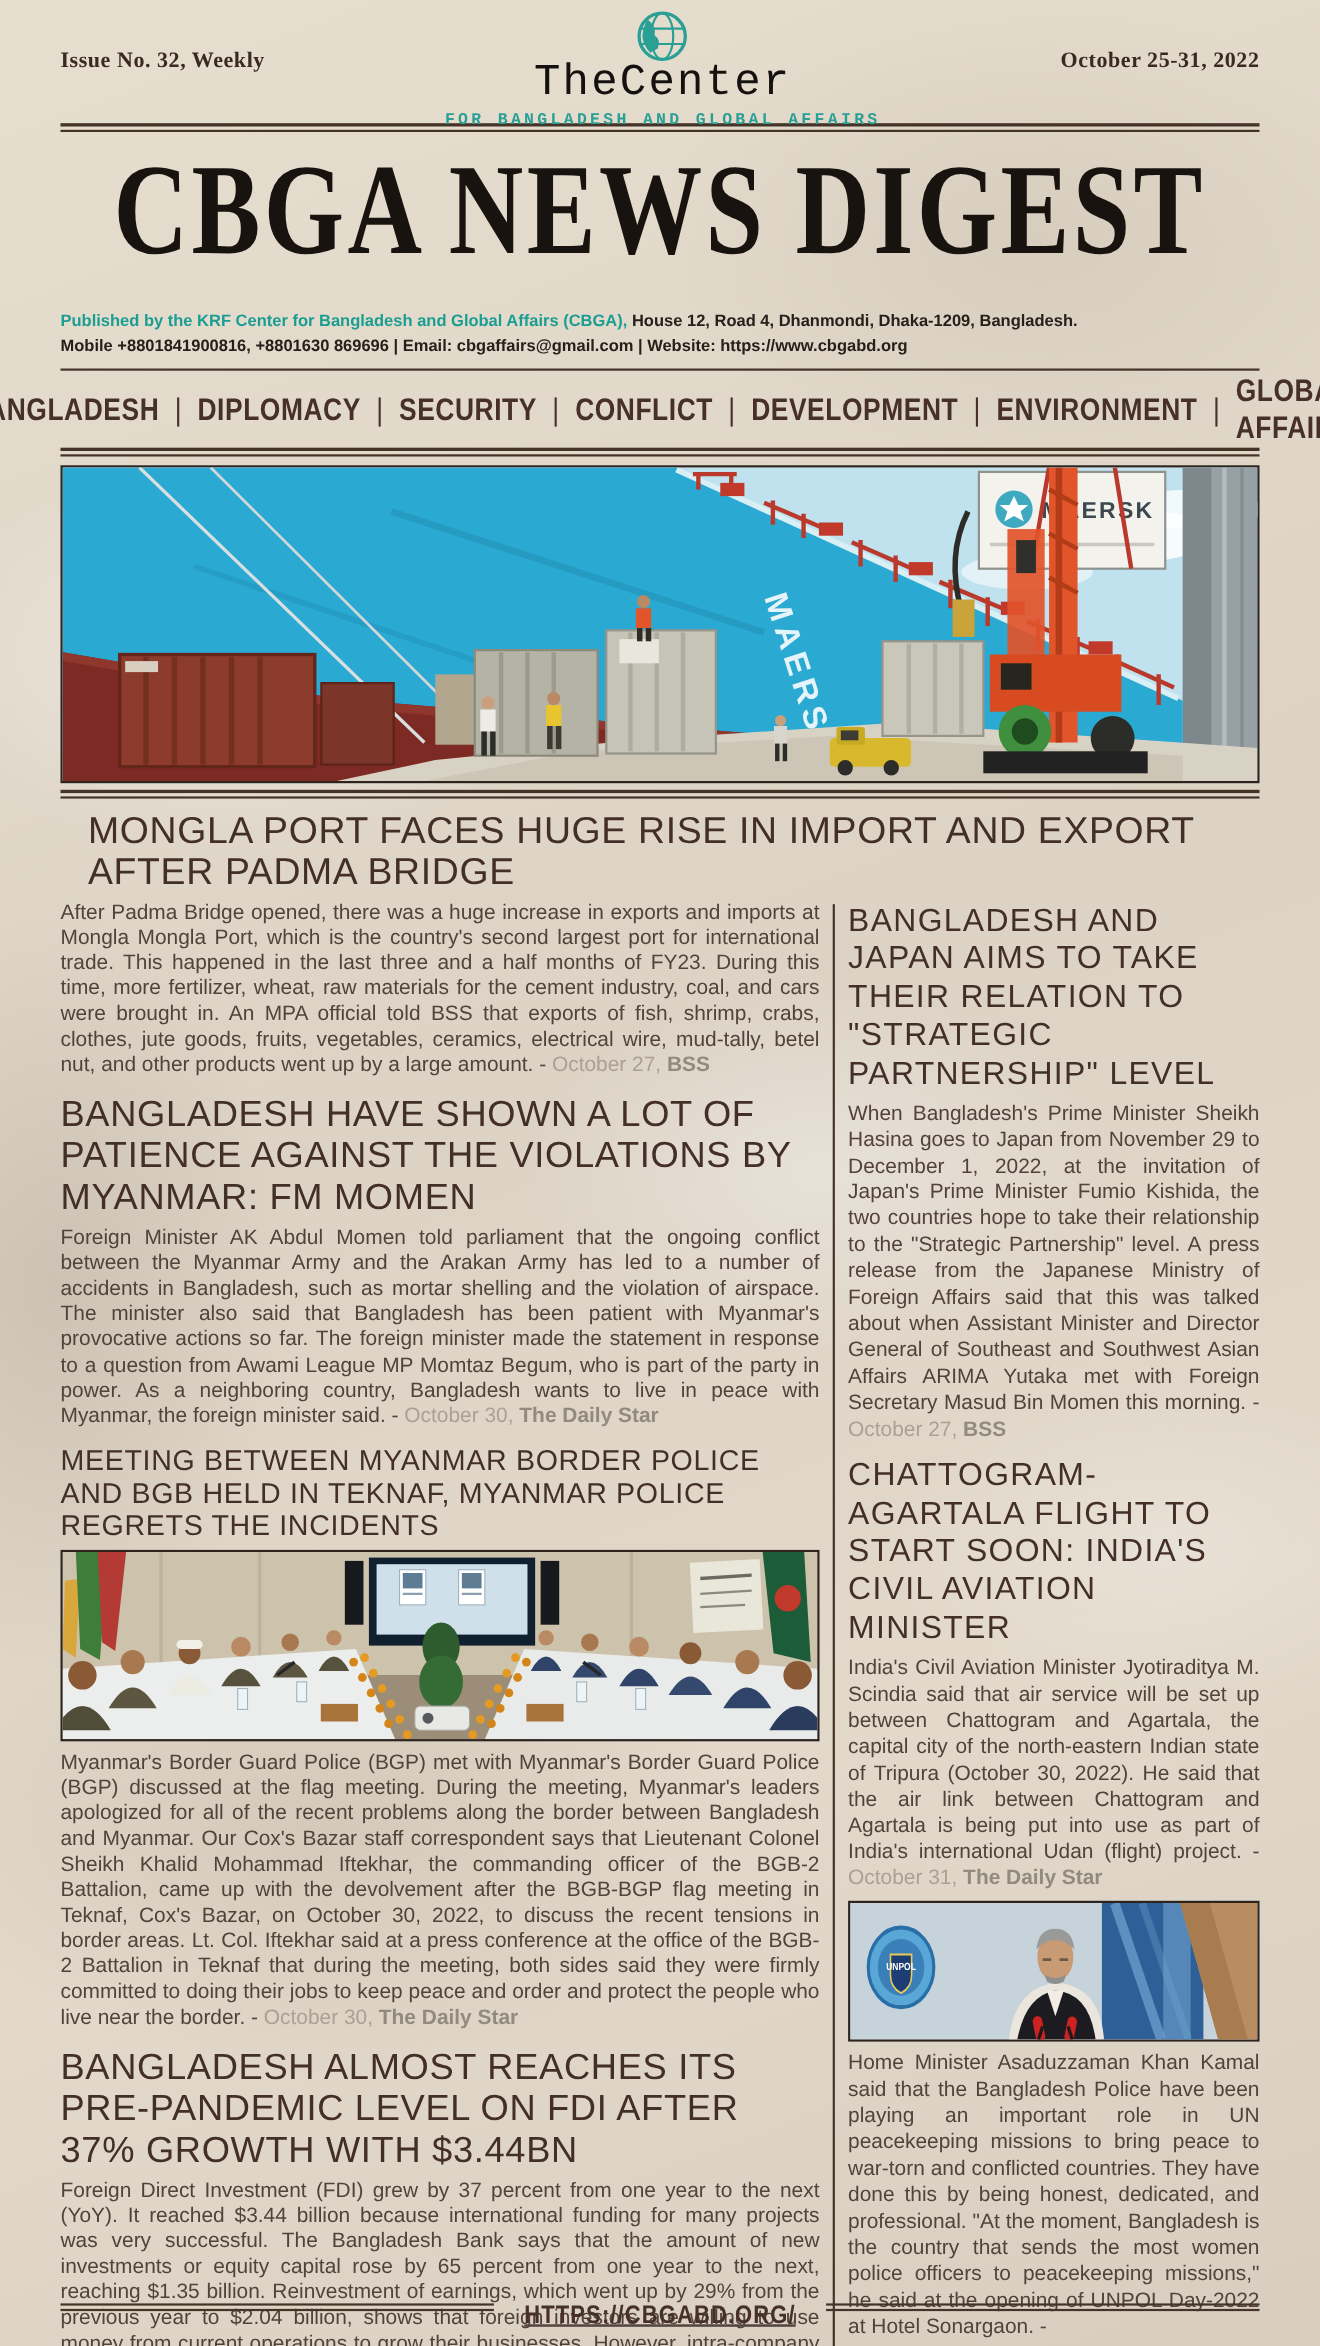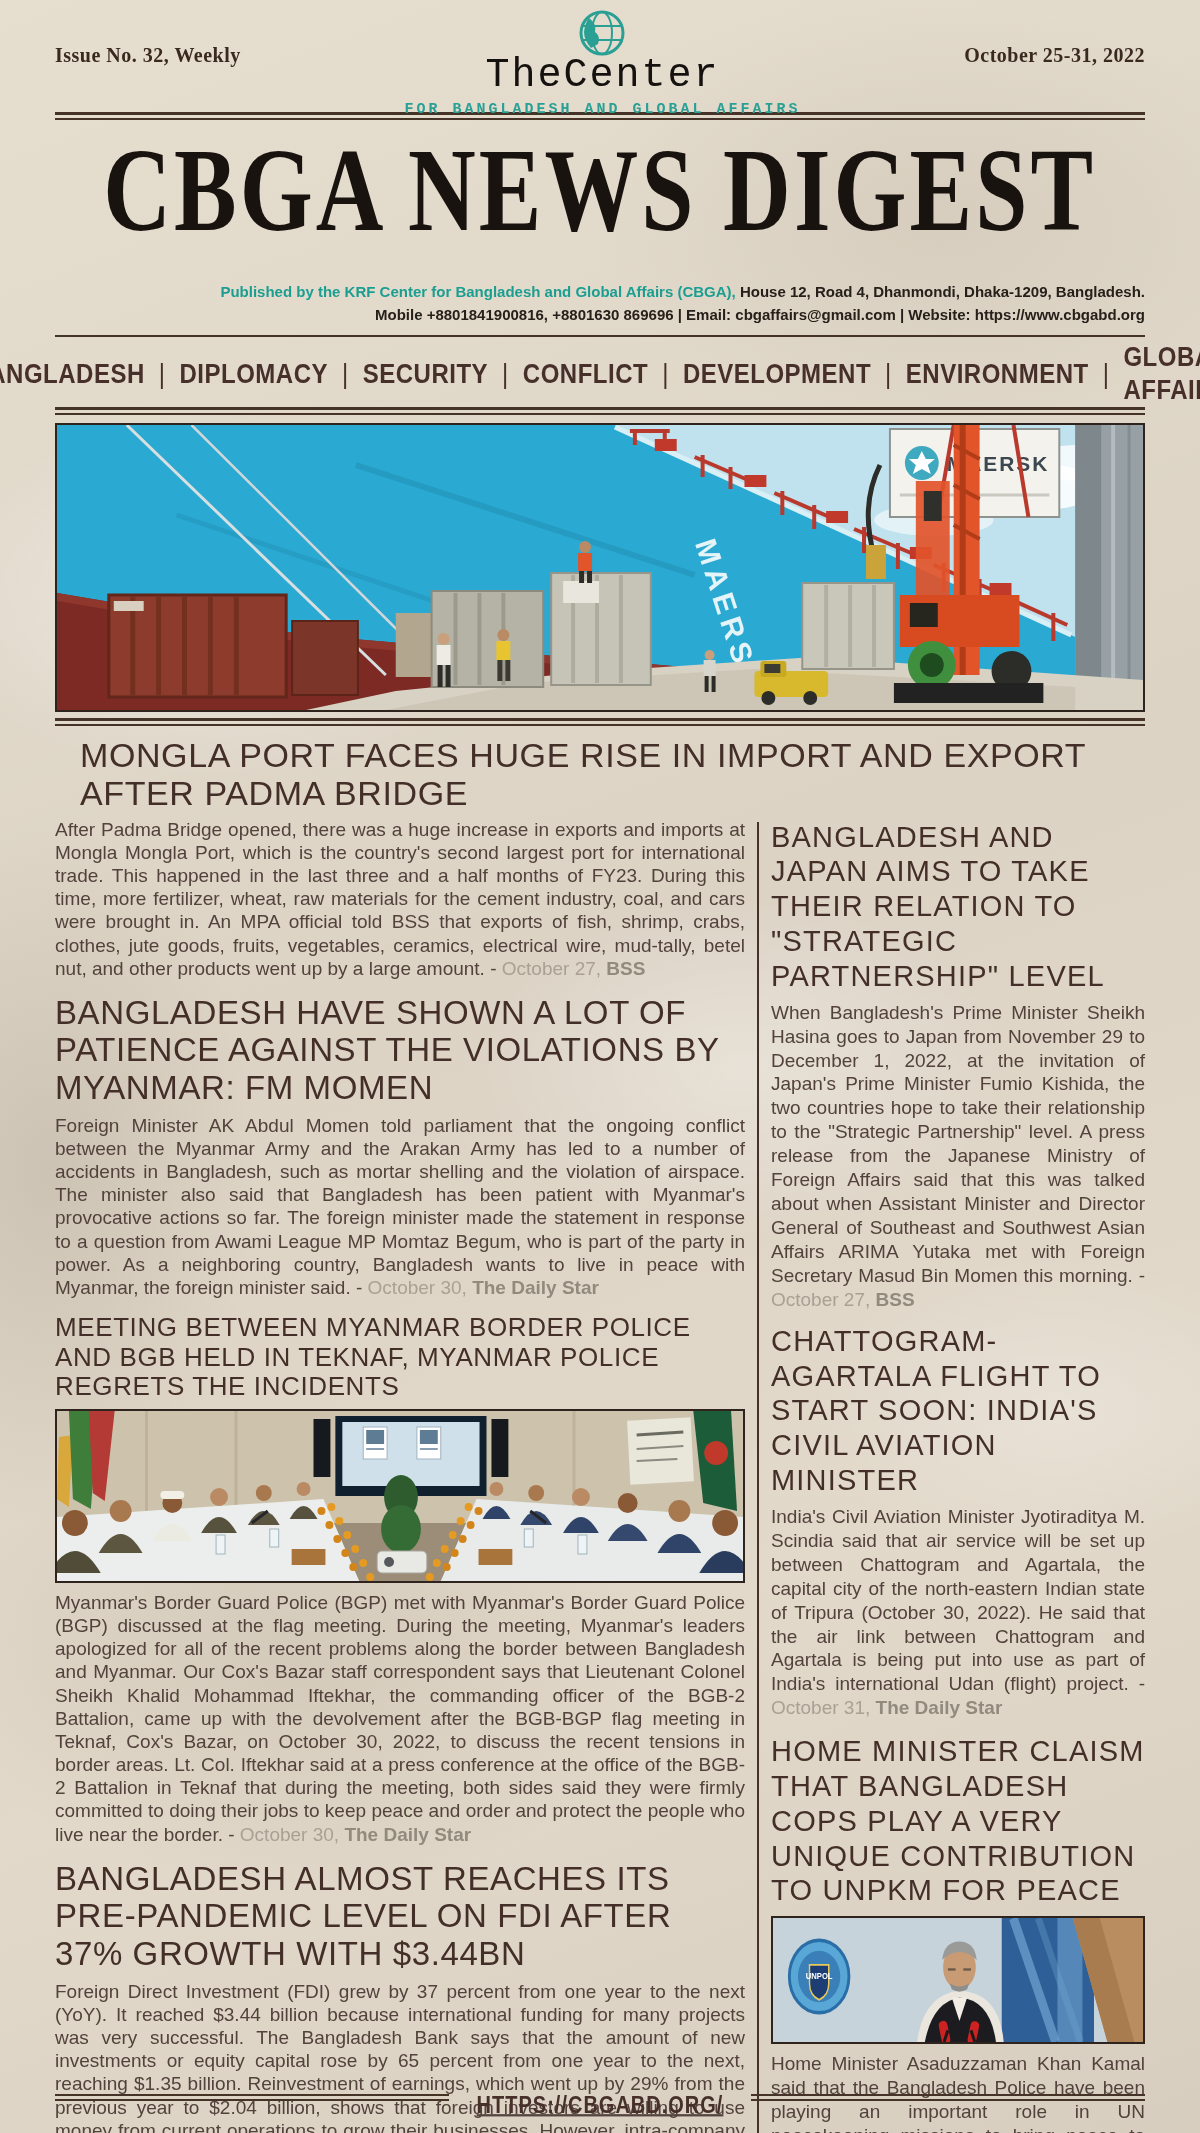--- a/index.html
+++ b/index.html
@@ -30,21 +30,21 @@
   .rule-dbl { border-top:3px solid #453328; border-bottom:2px solid #453328; height:8px; }
   .rule-thin { border-top:2px solid #453328; }
 
   
   .masthead { text-align:center; height:158px; padding-top:6px; }
   .masthead-title {
     display:inline-block; font-family:"Liberation Serif", serif; font-weight:700; font-size:92px;
     color:#19130f; letter-spacing:3px; white-space:nowrap; line-height:1.1;
     transform:scaleY(1.28) scaleX(1.02); transform-origin:top center;
   }
-  .pub-lines { text-align:right; font-size:15px; font-weight:700; color:#26201a; line-height:1.55; margin:2px 0 8px; }
+  .pub-lines { text-align:left; font-size:15px; font-weight:700; color:#26201a; line-height:1.55; margin:2px 0 8px; }
   .pub-teal { color:#1b9e92; }
 
   
   .nav-row { display:flex; justify-content:center; align-items:center; gap:14px; padding:8px 0 6px;
     font-weight:700; font-size:24px; color:#47302a; letter-spacing:.5px;
     transform:scaleY(1.18); transform-origin:center; }
   .nav-sep { font-weight:400; color:#47302a; }
 
   
   .photo-frame { border:2px solid #2e241d; background:#cfd8da; display:block; }
@@ -426,21 +426,20 @@
 
       <div class="col-div"></div>
 
       <div class="col-right">
         <h2 class="hl hl-right">BANGLADESH AND JAPAN AIMS TO TAKE THEIR RELATION TO "STRATEGIC PARTNERSHIP" LEVEL</h2>
         <p class="body-txt"><span>When Bangladesh's Prime Minister Sheikh Hasina goes to Japan from November 29 to December 1, 2022, at the invitation of Japan's Prime Minister Fumio Kishida, the two countries hope to take their relationship to the "Strategic Partnership" level. A press release from the Japanese Ministry of Foreign Affairs said that this was talked about when Assistant Minister and Director General of Southeast and Southwest Asian Affairs ARIMA Yutaka met with Foreign Secretary Masud Bin Momen this morning. - </span><span class="dateline">October 27,</span> <span class="source">BSS</span></p>
 
         <h2 class="hl hl-right" style="margin-top:12px;">CHATTOGRAM-AGARTALA FLIGHT TO START SOON: INDIA'S CIVIL AVIATION MINISTER</h2>
         <p class="body-txt"><span>India's Civil Aviation Minister Jyotiraditya M. Scindia said that air service will be set up between Chattogram and Agartala, the capital city of the north-eastern Indian state of Tripura (October 30, 2022). He said that the air link between Chattogram and Agartala is being put into use as part of India's international Udan (flight) project. - </span><span class="dateline">October 31,</span> <span class="source">The Daily Star</span></p>
 
-        <h2 class="hl hl-right" style="margin-top:14px;">HOME MINISTER CLAISM THAT BANGLADESH COPS PLAY A VERY UNIQUE CONTRIBUTION TO UNPKM FOR PEACE</h2>
 
         <div class="photo-frame unpol-fig">
           <svg viewBox="0 0 385 106" preserveAspectRatio="none">
             <rect x="0" y="0" width="385" height="106" fill="#c6d3db"></rect>
             <rect x="238" y="0" width="96" height="106" fill="#2f5f97"></rect>
             <line x1="250" y1="0" x2="294" y2="106" stroke="#5d8fc0" stroke-width="9"></line>
             <line x1="276" y1="0" x2="320" y2="106" stroke="#4478ab" stroke-width="7"></line>
             <rect x="296" y="0" width="26" height="106" fill="#6fa3cf" opacity=".6"></rect>
             <polygon points="312,0 385,0 385,106 348,106" fill="#b98d5f"></polygon>
             <polygon points="312,0 340,0 376,106 348,106" fill="#a87c4f"></polygon>

